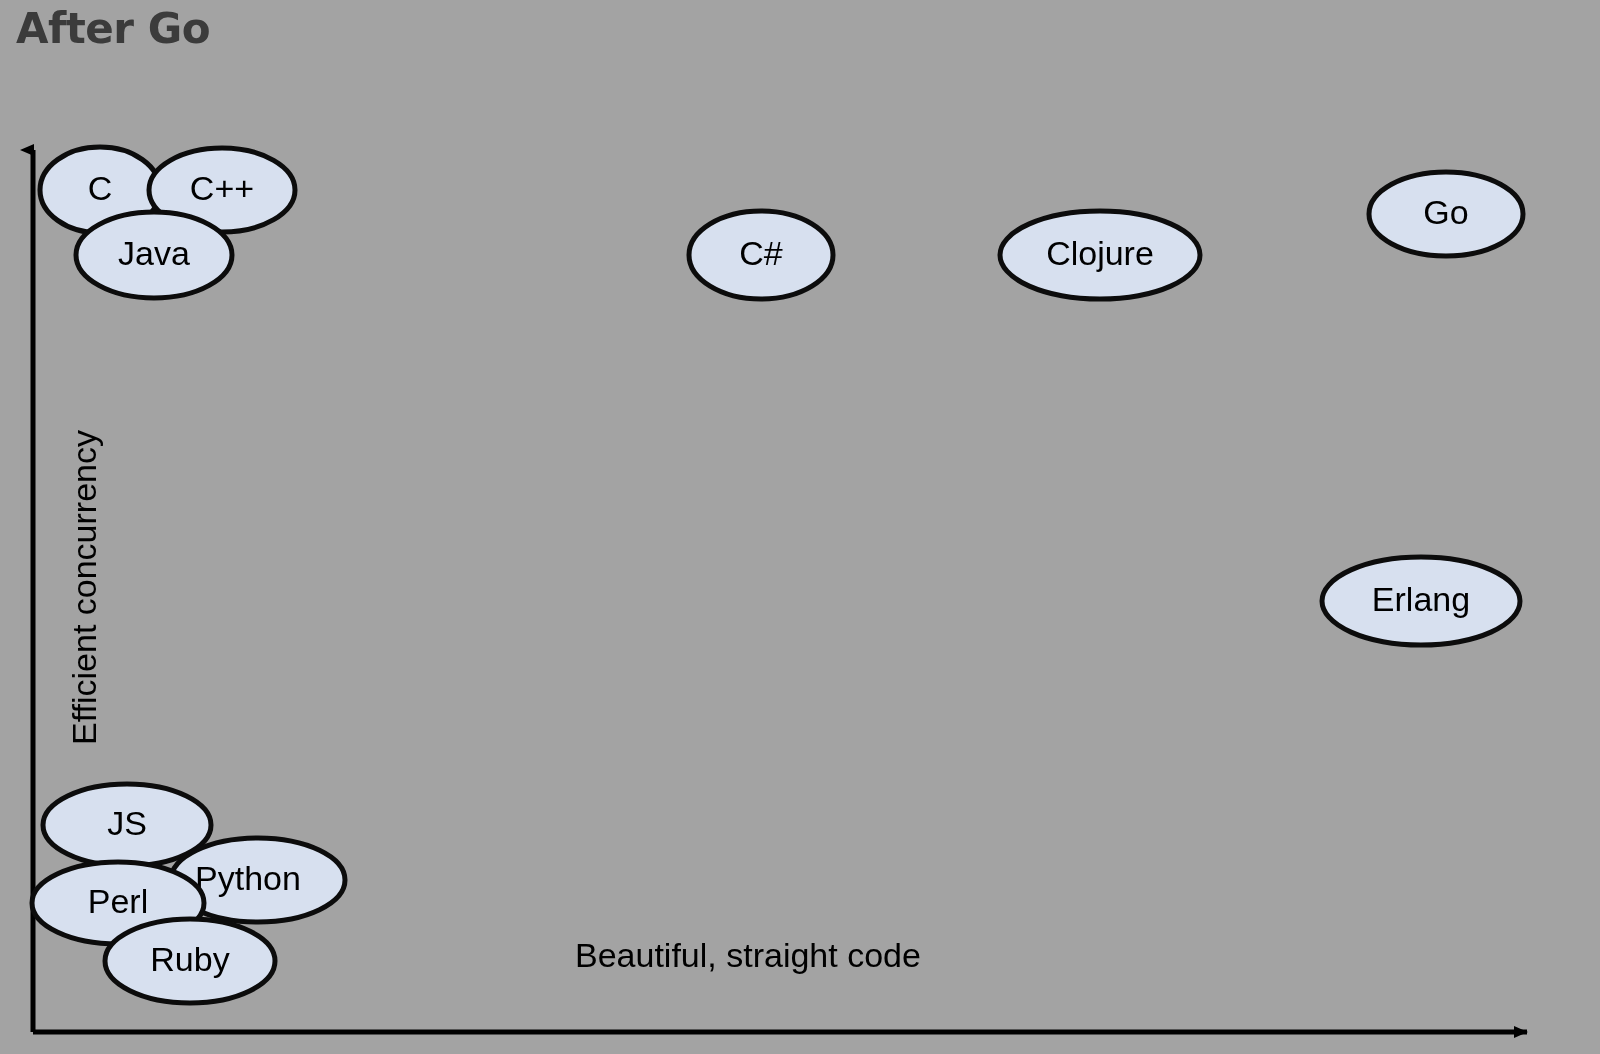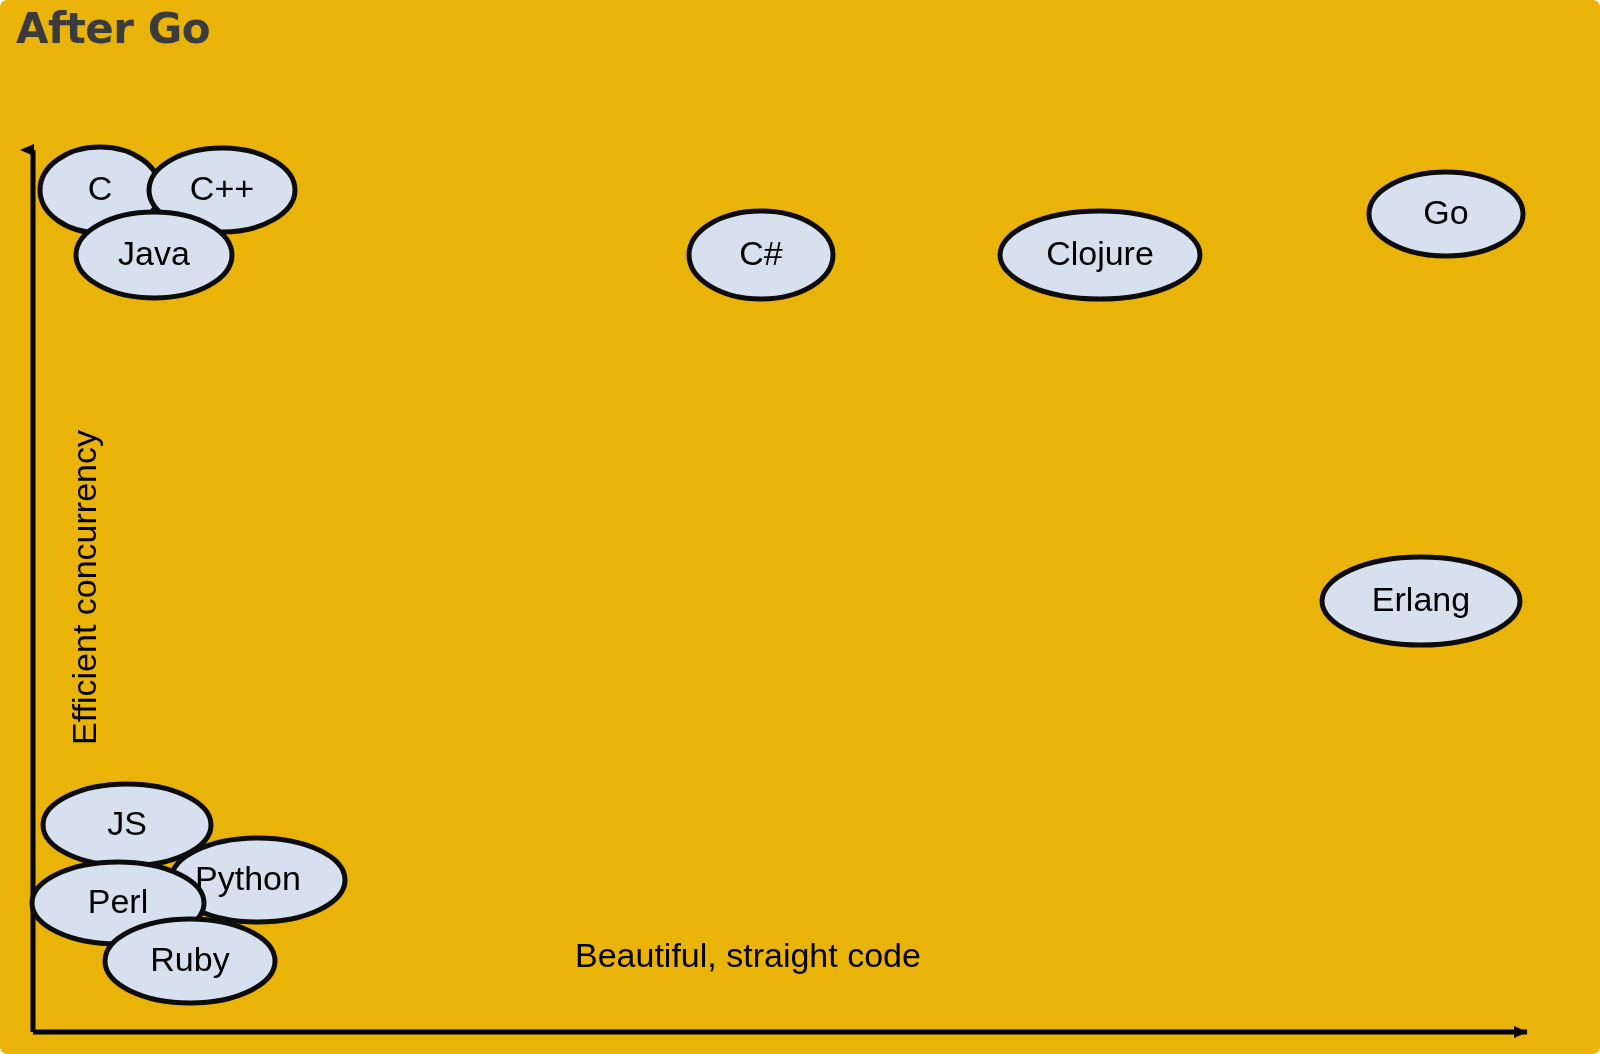--- a/index.html
+++ b/index.html
@@ -8,23 +8,22 @@
     padding: 0;
     background: #ffffff;
   }
   body {
     font-family: "Liberation Sans", sans-serif;
   }
   #slide {
     position: relative;
     width: 1600px;
     height: 1054px;
-    background: #eab308;
+    background: #a3a3a3;
     overflow: hidden;
-    border-radius: 7px;
   }
   #slide-title {
     position: absolute;
     left: 16px;
     top: 4px;
     font-size: 42px;
     font-weight: bold;
     color: #3b3b3b;
     letter-spacing: -0.5px;
     font-family: "DejaVu Sans", sans-serif;

